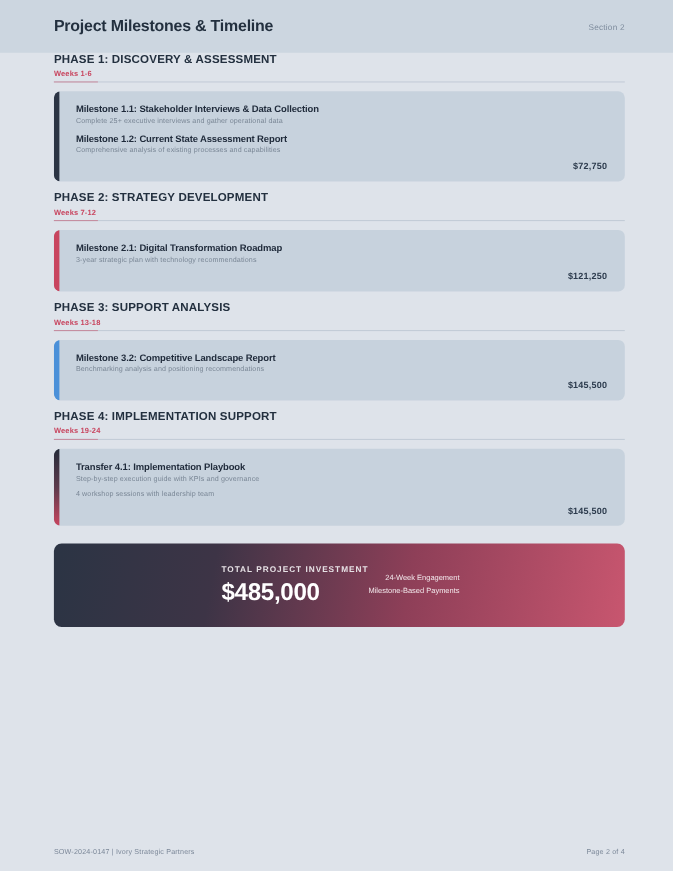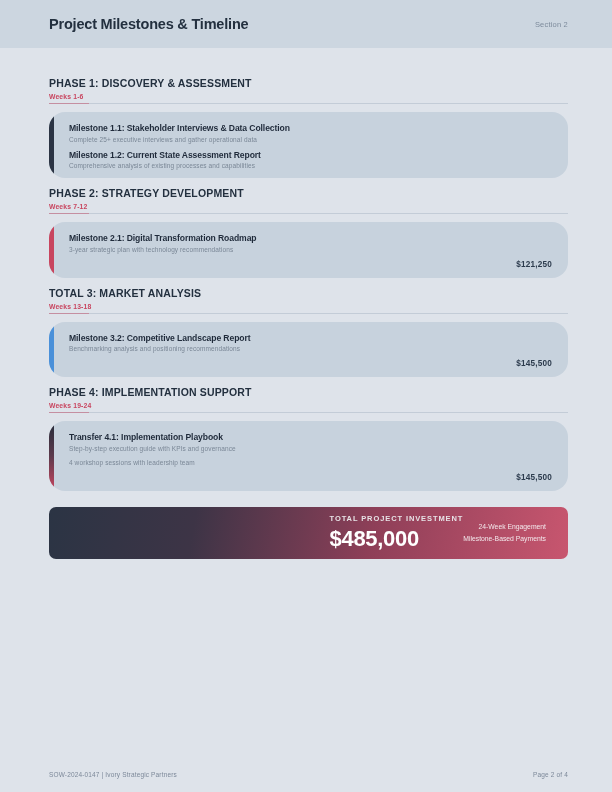--- a/index.html
+++ b/index.html
@@ -33,21 +33,21 @@
     color: #23303f;
   }
   .section-label {
     font-size: 7.5px;
     color: #7d8b9c;
     letter-spacing: 0.2px;
   }
 
   
   .content {
-    padding: 29px 44px 0 49px;
+    padding: 0 44px 0 49px;
   }
 
   .phase-block { margin-bottom: 9px; }
 
   .phase-head-title {
     font-size: 10.5px;
     font-weight: bold;
     letter-spacing: 0.15px;
     color: #23303f;
     margin-bottom: 4px;
@@ -72,21 +72,21 @@
     width: 40px;
     height: 1px;
     background: #c8455f;
     opacity: 0.45;
   }
 
   
   .milestone-card {
     position: relative;
     background: #c7d2dd;
-    border-radius: 16px;
+    border-radius: 6px;
     padding: 11px 16px 9px 20px;
     overflow: hidden;
   }
   .accent-bar {
     position: absolute;
     left: 0; top: 0; bottom: 0;
     width: 5px;
     border-radius: 6px 0 0 6px;
   }
   .milestone-item { margin-bottom: 7px; }
@@ -108,26 +108,26 @@
     font-size: 8.2px;
     font-weight: bold;
     color: #2c3b4d;
     margin-top: 6px;
     letter-spacing: 0.2px;
   }
 
   
   .total-banner {
     margin: 16px 44px 0 49px;
-    height: 52px;
+    height: 76px;
     border-radius: 7px;
     background: linear-gradient(100deg, #2b3444 0%, #3d3446 28%, #8e3f58 62%, #c8566f 100%);
     display: flex;
     align-items: center;
-    justify-content: flex-end;
+    justify-content: center;
     padding: 0 22px 0 24px;
     color: #ffffff;
   }
   .total-label {
     font-size: 7.5px;
     font-weight: bold;
     letter-spacing: 0.9px;
     color: #e7e2e6;
     margin-bottom: 3px;
   }
@@ -173,37 +173,38 @@
       <div class="milestone-card">
         <div class="accent-bar" style="background: rgb(43, 52, 68);"></div>
         <div class="milestone-item">
           <div class="milestone-title">Milestone 1.1: Stakeholder Interviews &amp; Data Collection</div>
           <div class="milestone-desc">Complete 25+ executive interviews and gather operational data</div>
         </div>
         <div class="milestone-item">
           <div class="milestone-title">Milestone 1.2: Current State Assessment Report</div>
           <div class="milestone-desc">Comprehensive analysis of existing processes and capabilities</div>
         </div>
+        <div class="milestone-value">$72,750</div>
       </div>
     </div>
     <div class="phase-block">
       <div class="phase-head-title">PHASE 2: STRATEGY DEVELOPMENT</div>
       <div class="phase-weeks">Weeks 7-12</div>
       <div class="phase-rule"></div>
       <div class="milestone-card">
         <div class="accent-bar" style="background: rgb(200, 69, 95);"></div>
         <div class="milestone-item">
           <div class="milestone-title">Milestone 2.1: Digital Transformation Roadmap</div>
           <div class="milestone-desc">3-year strategic plan with technology recommendations</div>
         </div>
         <div class="milestone-value">$121,250</div>
       </div>
     </div>
     <div class="phase-block">
-      <div class="phase-head-title">TOTAL 3: MARKET ANALYSIS</div>
+      <div class="phase-head-title">PHASE 3: SUPPORT ANALYSIS</div>
       <div class="phase-weeks">Weeks 13-18</div>
       <div class="phase-rule"></div>
       <div class="milestone-card">
         <div class="accent-bar" style="background: rgb(74, 144, 217);"></div>
         <div class="milestone-item">
           <div class="milestone-title">Milestone 3.2: Competitive Landscape Report</div>
           <div class="milestone-desc">Benchmarking analysis and positioning recommendations</div>
         </div>
         <div class="milestone-value">$145,500</div>
       </div>

